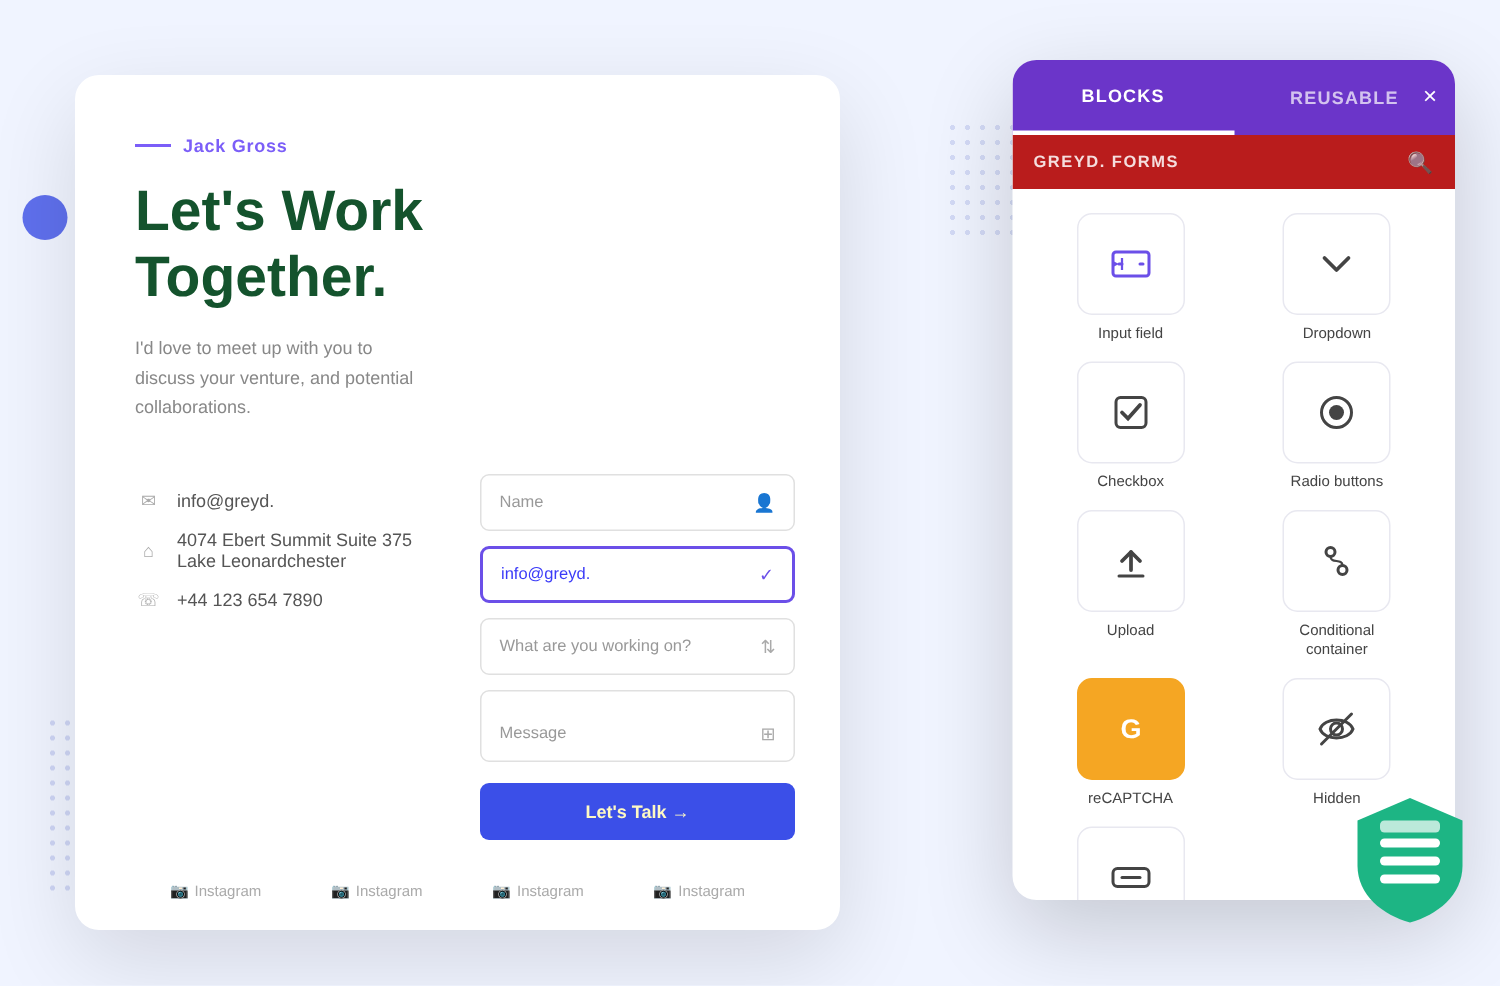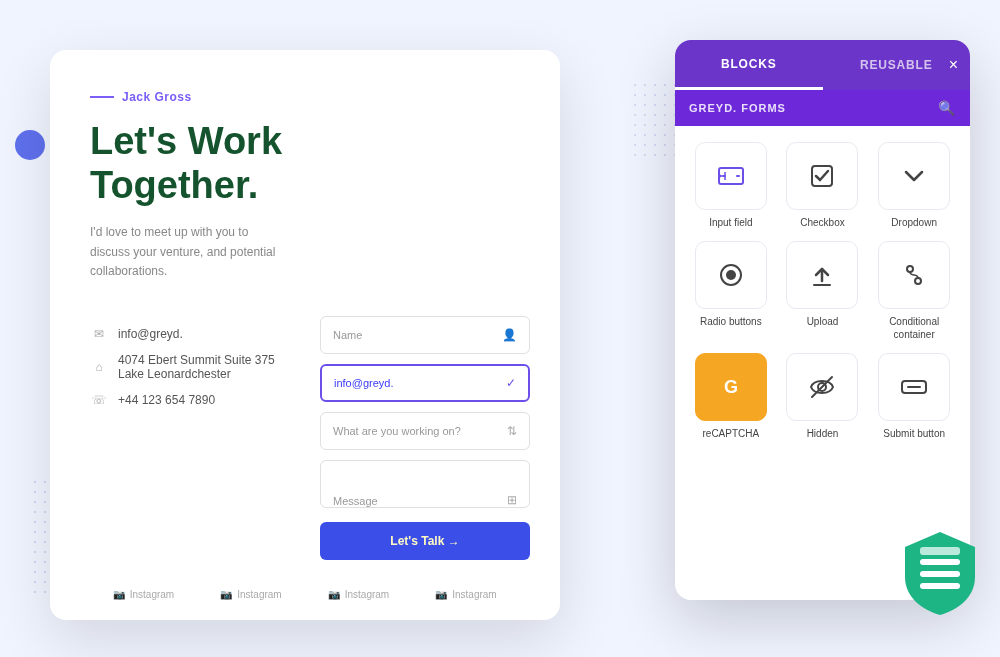--- a/index.html
+++ b/index.html
@@ -251,41 +251,41 @@
       right: 12px;
       top: 50%;
       transform: translateY(-50%);
       color: #fff;
       font-size: 16px;
       cursor: pointer;
       line-height: 1;
     }
 
     .panel-search-bar {
-      background: #6d28d9;
+      background: #b91c1c;
       padding: 10px 14px;
       display: flex;
       align-items: center;
       justify-content: space-between;
     }
     .panel-search-label {
       font-size: 11px;
       color: rgba(255,255,255,0.85);
       font-weight: 600;
       letter-spacing: 1px;
     }
     .panel-search-icon {
       color: rgba(255,255,255,0.8);
       font-size: 14px;
     }
 
     .panel-body {
       padding: 16px 14px;
       display: grid;
-      grid-template-columns: 1fr 1fr 1fr;
+      grid-template-columns: 1fr 1fr;
       gap: 12px 8px;
     }
 
     .block-item {
       display: flex;
       flex-direction: column;
       align-items: center;
       gap: 6px;
       cursor: pointer;
     }
@@ -401,21 +401,21 @@
       <span class="form-input-icon">👤</span>
     </div>
     <div class="form-input focused">
       <span class="form-input-text" style="color:#3B3BF8;">info@greyd.</span>
       <span class="form-input-icon" style="color:#6B4FE8;">✓</span>
     </div>
     <div class="form-input">
       <span class="form-input-text">What are you working on?</span>
       <span class="form-input-icon">⇅</span>
     </div>
-    <div class="form-input" style="height:48px; align-items:flex-end; padding-top:10px;">
+    <div class="form-input" style="height:48px; align-items:center; padding-top:10px;">
       <span class="form-input-text">Message</span>
       <span class="form-input-icon">⊞</span>
     </div>
     <button class="form-btn">Let's Talk →</button>
   </div>
 
   <div class="social-row">
     <div class="social-item">
       <span class="social-icon">📷</span>
       <span>Instagram</span>
@@ -458,34 +458,34 @@
           <path d="M10 12v8" stroke="#6B4FE8" stroke-width="1.5"></path>
           <path d="M4 14 L8 16 L4 18" fill="#6B4FE8"></path>
         </svg>
       </div>
       <span class="block-label">Input field</span>
     </div>
 
     <div class="block-item">
       <div class="block-icon-box">
         <svg viewBox="0 0 32 32">
+          <polyline points="8,12 16,20 24,12" stroke="#444" stroke-width="2.5" fill="none" stroke-linecap="round" stroke-linejoin="round"></polyline>
+        </svg>
+      </div>
+      <span class="block-label">Dropdown</span>
+    </div>
+
+    <div class="block-item">
+      <div class="block-icon-box">
+        <svg viewBox="0 0 32 32">
           <rect x="6" y="6" width="20" height="20" rx="3" fill="none" stroke="#444" stroke-width="2"></rect>
           <polyline points="10,16 14,20 22,11" stroke="#444" stroke-width="2.5" fill="none" stroke-linecap="round"></polyline>
         </svg>
       </div>
       <span class="block-label">Checkbox</span>
-    </div>
-
-    <div class="block-item">
-      <div class="block-icon-box">
-        <svg viewBox="0 0 32 32">
-          <polyline points="8,12 16,20 24,12" stroke="#444" stroke-width="2.5" fill="none" stroke-linecap="round" stroke-linejoin="round"></polyline>
-        </svg>
-      </div>
-      <span class="block-label">Dropdown</span>
     </div>
 
     <div class="block-item">
       <div class="block-icon-box">
         <svg viewBox="0 0 32 32">
           <circle cx="16" cy="16" r="10" fill="none" stroke="#444" stroke-width="2"></circle>
           <circle cx="16" cy="16" r="5" fill="#444"></circle>
         </svg>
       </div>
       <span class="block-label">Radio buttons</span>

